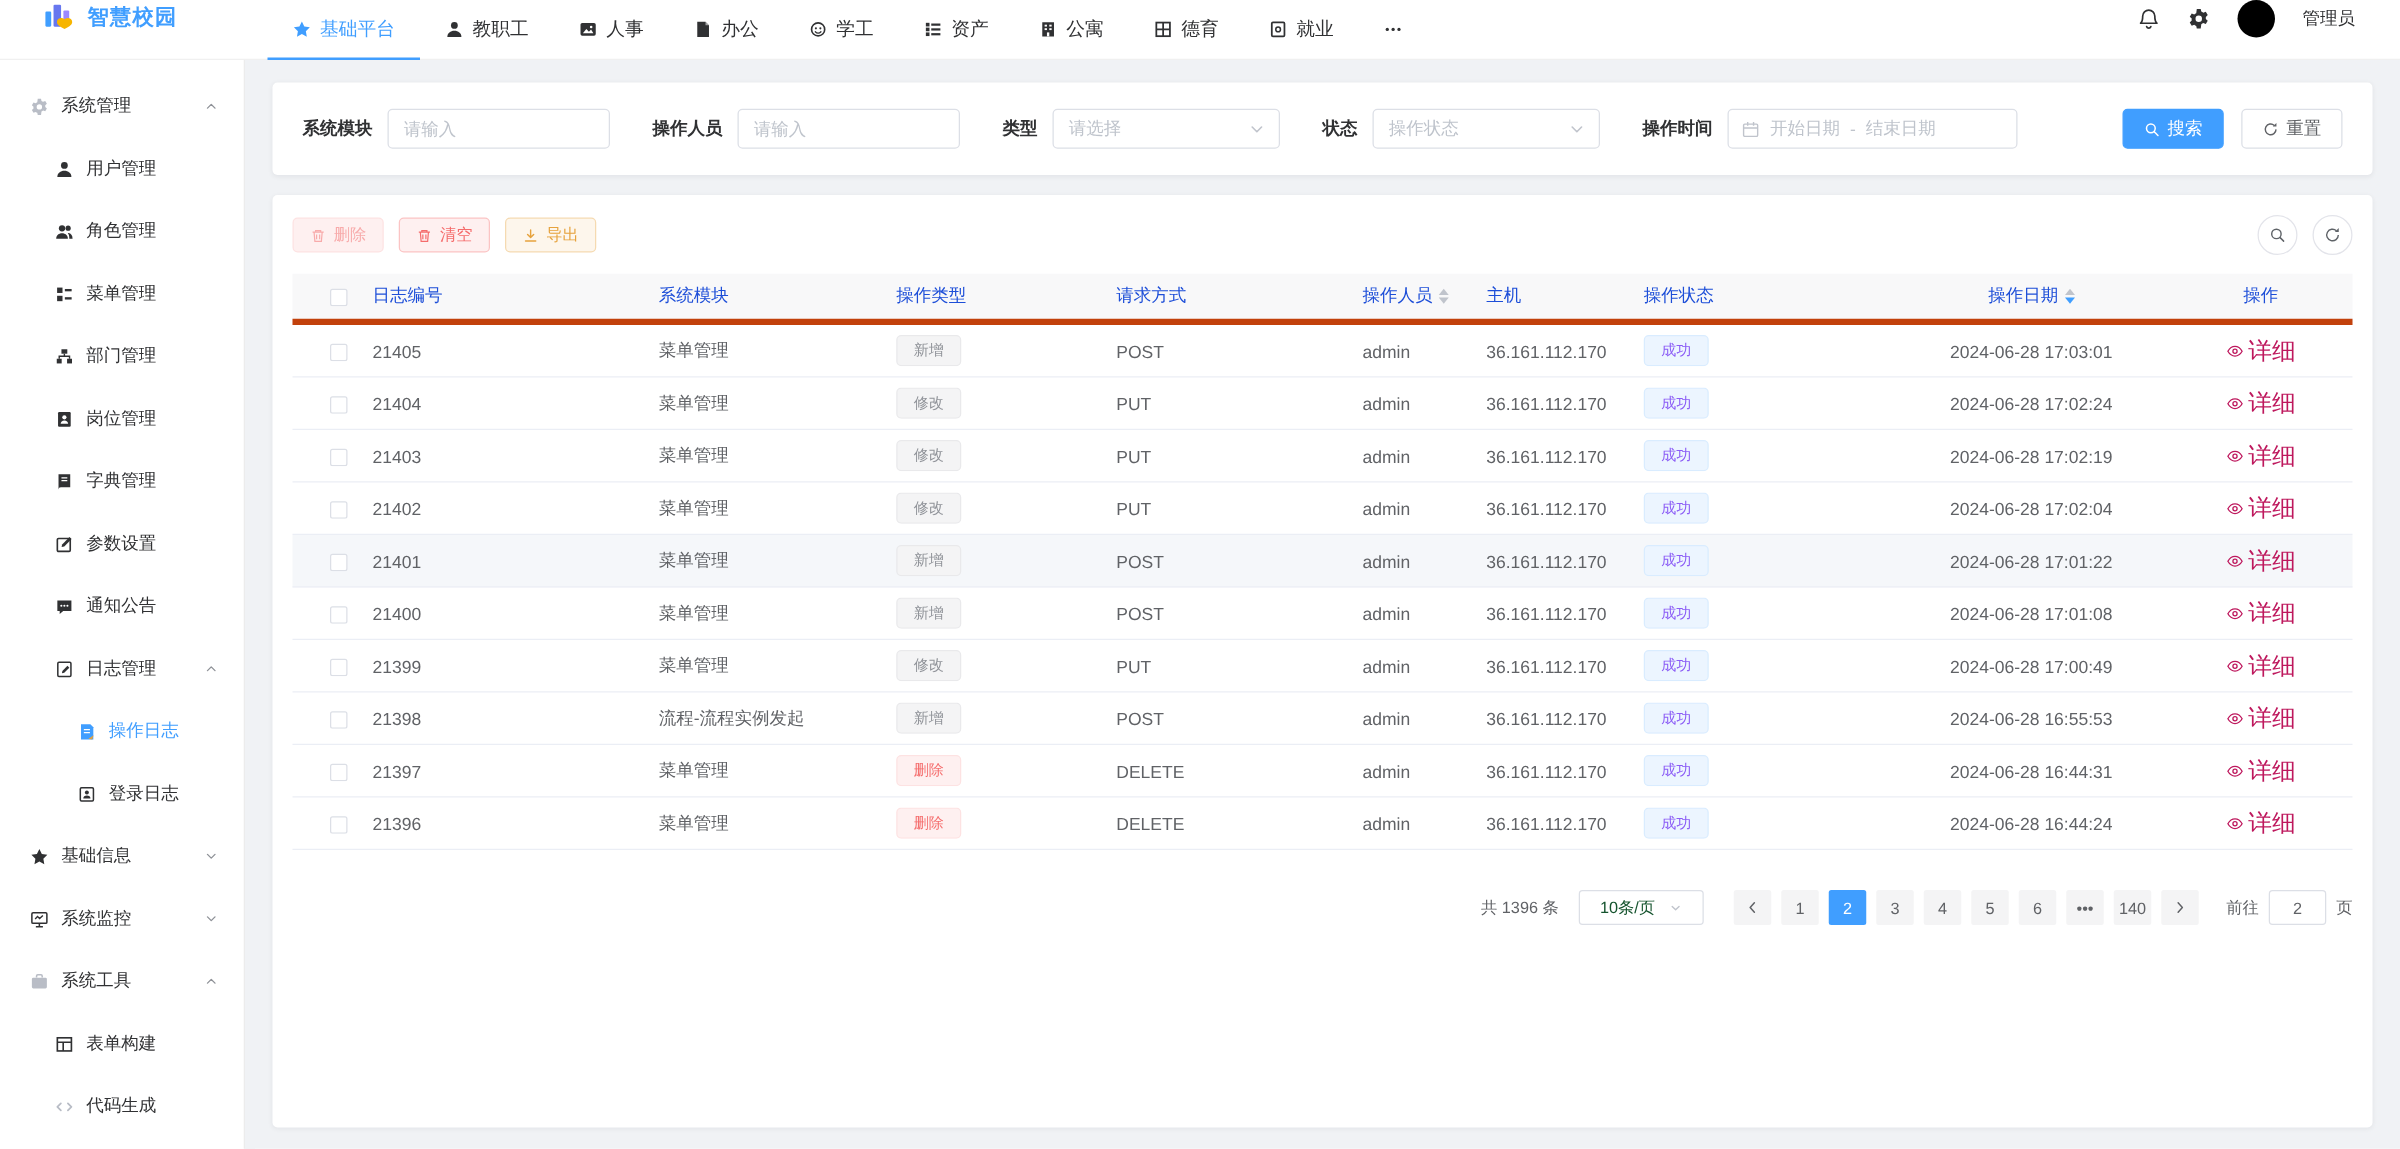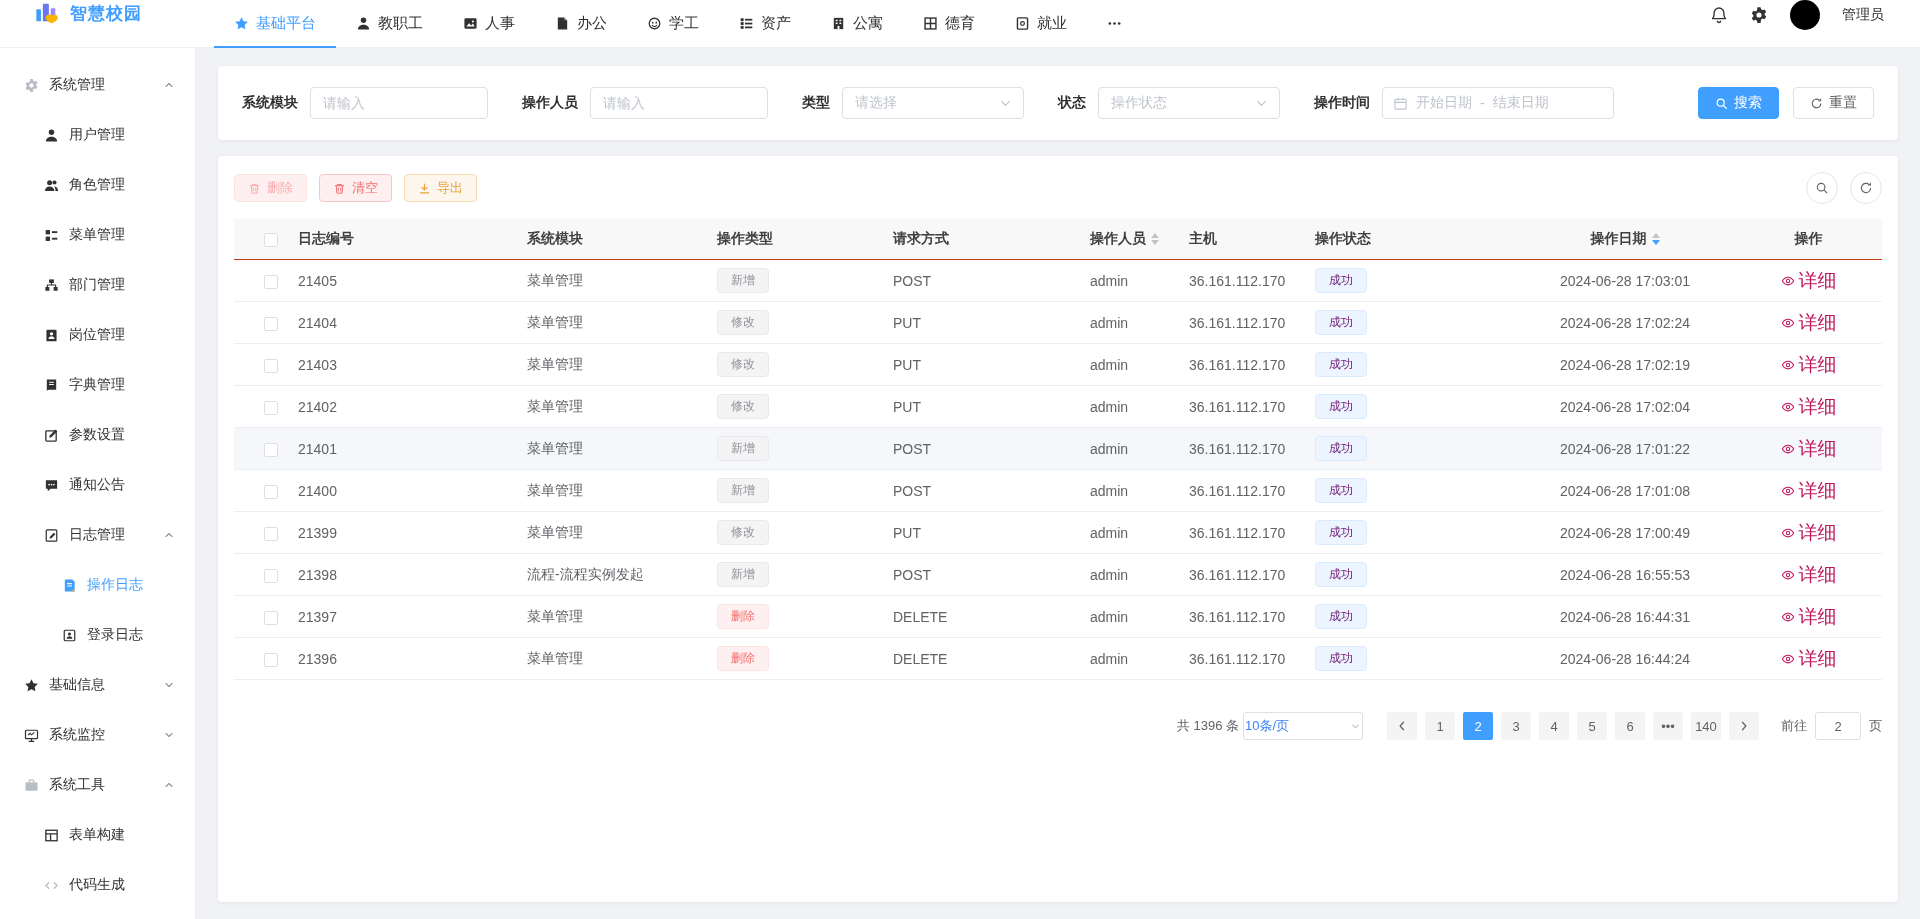--- a/index.html
+++ b/index.html
@@ -63,45 +63,45 @@
   .tbtn{height:28px;padding:0 13px;font-size:13px;margin-right:12px}
   .btn-del{color:#f8abab;background:#fef0f0;border-color:#fde2e2;cursor:not-allowed}
   .btn-clear{color:#f56c6c;background:#fef0f0;border-color:#fbc4c4}
   .btn-export{color:#e6a23c;background:#fdf6ec;border-color:#f5dab1}
   .tool-right{margin-left:auto;display:flex;align-items:center;gap:12px}
   .circle-btn{width:32px;height:32px;border-radius:50%;border:1px solid #e3e4ea;background:#fff;display:flex;align-items:center;justify-content:center;color:#5f6368;cursor:pointer}
   .circle-btn svg{width:14px;height:14px}
 
   
   .trow{display:grid;grid-template-columns:64px 205px 190px 176px 197px 99px 126px 224px 220px 1fr;align-items:center}
-  .thead{height:41px;background:#f8f8f9;border-bottom:1px solid #c2410c;font-weight:700;color:#404040}
+  .thead{height:41px;background:#f8f8f9;border-bottom:5px solid #c2410c;font-weight:400;color:#1d4ed8}
   .tbody-row{height:42px;border-bottom:1px solid #ebeef5;color:#606266}
   .tbody-row.hl{background:#f5f7fa}
   .cell{white-space:nowrap;overflow:hidden}
   .c-pad{padding-left:24px}
   .c-check{padding-left:30px}
   .c-center{text-align:center;padding-left:0}
   .cb{width:14px;height:14px;border:1px solid #dcdfe6;border-radius:2px;background:#fff;display:inline-block;vertical-align:middle;cursor:pointer}
   .hcell{display:inline-flex;align-items:center}
   .carets{display:inline-flex;flex-direction:column;margin-left:5px;vertical-align:middle}
   .caret{width:0;height:0;border-left:4px solid transparent;border-right:4px solid transparent}
   .caret.up{border-bottom:5px solid #c0c4cc}
   .caret.down{border-top:5px solid #c0c4cc;margin-top:2px}
   .caret.down.on{border-top-color:#409eff}
   .tag{display:inline-block;min-width:26px;text-align:center;height:25px;line-height:23px;padding:0 13px;border-radius:4px;font-size:12px;border:1px solid transparent}
   .tag-info{background:#f4f4f5;border-color:#e9e9eb;color:#909399}
   .tag-danger{background:#fef0f0;border-color:#fde2e2;color:#f56c6c}
-  .tag-primary{background:#ecf5ff;border-color:#d9ecff;color:#701a75}
+  .tag-primary{background:#ecf5ff;border-color:#d9ecff;color:#8b5cf6}
   .act-link{display:inline-flex;align-items:center;gap:4px;color:#be185d;font-size:19px;cursor:pointer}
   .act-link svg{width:14px;height:14px}
 
   
   .pagebar{display:flex;align-items:center;justify-content:flex-end;margin-top:32px;color:#606266;font-size:13px}
-  .total{margin-right:4px}
-  .size-select{width:120px;height:28px;border:1px solid #dcdfe6;border-radius:3px;display:flex;align-items:center;justify-content:space-between;padding:0 1px;background:#fff;cursor:pointer;color:#3b82f6}
+  .total{margin-right:16px}
+  .size-select{width:100px;height:28px;border:1px solid #dcdfe6;border-radius:3px;display:flex;align-items:center;justify-content:space-between;padding:0 16px;background:#fff;cursor:pointer;color:#14532d}
   .size-select .ic{color:#c0c4cc}
   .size-select .ic svg{width:11px;height:11px}
   .pager{display:flex;align-items:center;margin-left:20px}
   .page-btn{min-width:30px;height:28px;padding:0 4px;margin:0 4px;background:#f4f4f5;border-radius:2px;display:inline-flex;align-items:center;justify-content:center;color:#606266;cursor:pointer}
   .page-btn.active{background:#409eff;color:#fff}
   .page-btn svg{width:12px;height:12px}
   .goto{display:flex;align-items:center;gap:8px;margin-left:18px}
   .goto-input{width:46px;height:28px;border:1px solid #dcdfe6;border-radius:3px;text-align:center;font-size:13px;color:#606266;font-family:inherit;outline:none}
 </style>
 </head>

